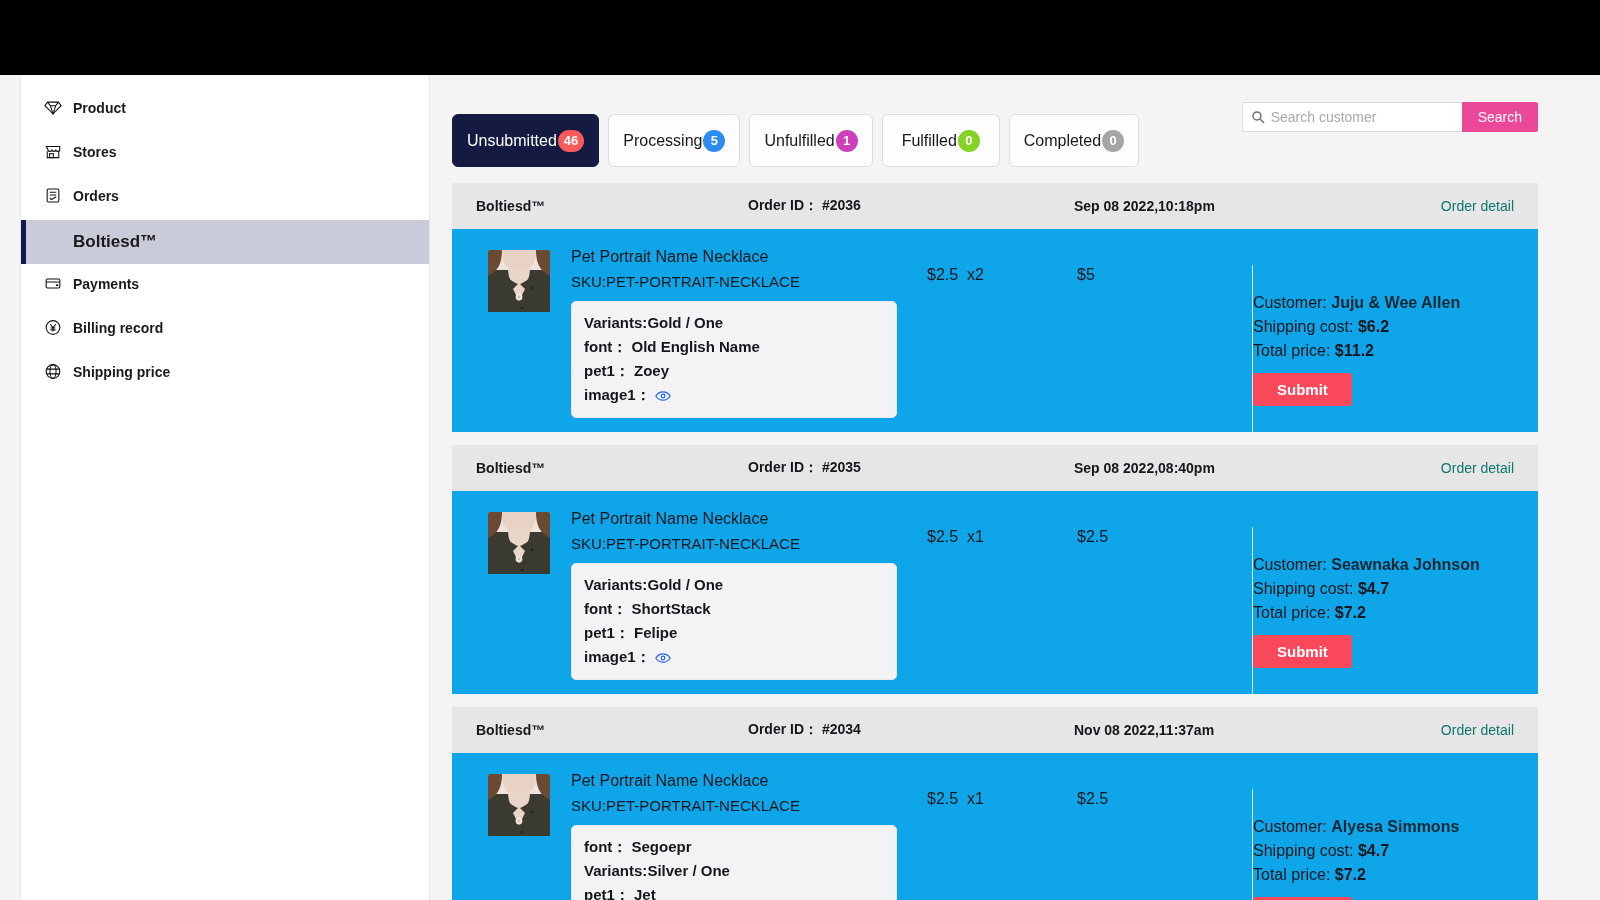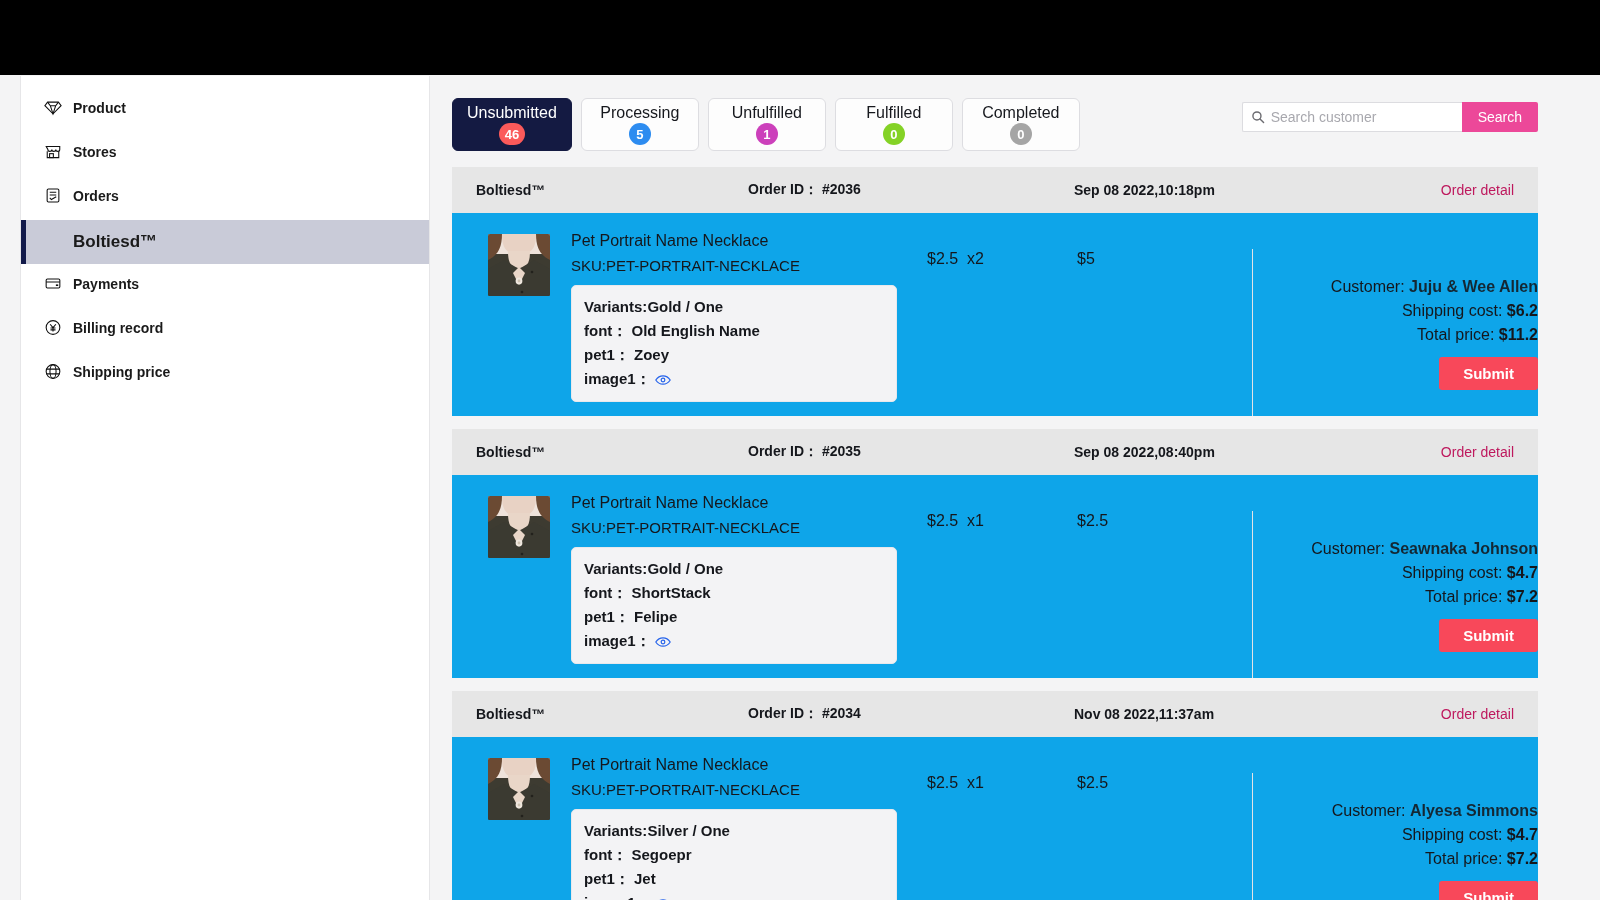--- a/index.html
+++ b/index.html
@@ -57,22 +57,22 @@
     flex: 1; height: 100%; padding: 22px 62px 0 22px;
     overflow: hidden;
   }
 
   
   .tabsrow { display: flex; align-items: flex-start; position: relative; }
   .tabs { display: flex; gap: 9px; }
   .tab {
     min-width: 118px; height: 53px;
     border: 1px solid #dddde1; border-radius: 6px; background: #fdfdfd;
-    display: flex; flex-direction: column; align-items: center; justify-content: center;
-    gap: 1px; cursor: pointer; padding: 0 14px;
+    display: flex; flex-direction: row; align-items: center; justify-content: center;
+    gap: 1px; cursor: pointer; padding: 0 14px; margin-top: 16px;
   }
   .tab .tlabel { font-size: 16px; color: #16181d; line-height: 18px; }
   .tab.active { background: #141a42; border-color: #141a42; }
   .tab.active .tlabel { color: #ffffff; }
   .badge {
     min-width: 22px; height: 22px; border-radius: 11px; padding: 0 6px;
     display: flex; align-items: center; justify-content: center;
     font-size: 13px; font-weight: bold; color: #fff; line-height: 1;
   }
 
@@ -100,21 +100,21 @@
 
   
   .orders { margin-top: 16px; background: #fff; }
   .order-head {
     height: 46px; background: #e6e6e6; display: flex; align-items: center;
     position: relative; font-size: 14px; color: #15171c;
   }
   .oh-store { position: absolute; left: 24px; font-weight: bold; }
   .oh-id { position: absolute; left: 296px; font-weight: bold; }
   .oh-date { position: absolute; left: 622px; font-weight: bold; }
-  .oh-link { position: absolute; right: 24px; color: #be185d; cursor: pointer; font-size: 14px; }
+  .oh-link { position: absolute; right: 24px; color: #0f766e; cursor: pointer; font-size: 14px; }
 
   .order-body { display: flex; background: #0ea5e9; }
   .ob-left { flex: 1; display: flex; padding: 16px 0 14px 36px; }
   .thumb {
     width: 62px; height: 62px; flex: none; border-radius: 2px; overflow: hidden;
     background: #3b3a31; position: relative; margin-top: 5px;
   }
   .prod { margin-left: 21px; flex: 1; }
   .prod .pname { font-size: 16px; color: #15171c; line-height: 23px; }
   .prod .psku { font-size: 15px; color: #15171c; line-height: 23px; margin-top: 2px; }
@@ -124,21 +124,21 @@
     padding: 9px 12px 10px 12px;
   }
   .variants div { font-size: 15px; color: #15171c; line-height: 24px; font-weight: bold; }
   .eye { display: inline-flex; vertical-align: -2px; margin-left: 4px; color: #2563eb; cursor: pointer; }
 
   .ob-price { width: 150px; padding-top: 21px; font-size: 16px; color: #15171c; }
   .ob-total { width: 175px; padding-top: 21px; font-size: 16px; color: #15171c; }
 
   .ob-right {
     width: 286px; flex: none; border-left: 1px solid #e3e3e6;
-    display: flex; flex-direction: column; align-items: flex-end; justify-content: center;
+    display: flex; flex-direction: column; align-items: flex-start; justify-content: center;
     padding: 10px 0;
     margin-top: 36px;
   }
   .ob-right .line { font-size: 16px; color: #15171c; line-height: 24px; white-space: nowrap; }
   .ob-right .line b { font-weight: bold; }
   .cust-name { filter: blur(0.7px); opacity: .88; font-weight: bold; }
   .submit {
     margin-top: 10px; background: #f8485a; color: #fff; border: none;
     padding: 8px 24px; font-size: 15px; font-weight: bold; border-radius: 3px;
     cursor: pointer; font-family: "Liberation Sans", sans-serif;
@@ -387,22 +387,22 @@
                     <path d="M31 33l-6 6 6 12 6-12z" fill="#e9d6c8"></path>
                     <circle cx="31" cy="47" r="3.4" fill="#efe7de"></circle>
                     <circle cx="31" cy="47" r="1.4" fill="#cfc3b3"></circle>
                     <circle cx="44" cy="38" r="1.3" fill="#22211c"></circle>
                     <circle cx="34" cy="58" r="1.3" fill="#22211c"></circle>
                   </svg></div>
                 <div class="prod">
                   <div class="pname">Pet Portrait Name Necklace</div>
                   <div class="psku"><span>SKU:</span><span>PET-PORTRAIT-NECKLACE</span></div>
                   <div class="variants">
+                    <div><span>font：</span>&nbsp;<span>Segoepr</span></div>
                     <div><span>Variants:</span><span>Silver / One</span></div>
-                    <div><span>font：</span>&nbsp;<span>Segoepr</span></div>
                     <div><span>pet1：</span>&nbsp;<span>Jet</span></div>
                     <div><span>image1：</span><span class="eye">
                         <svg viewBox="0 0 20 14" width="16" height="12" fill="none" stroke="currentColor" stroke-width="1.5">
                           <path d="M1 7s3.4-5.2 9-5.2S19 7 19 7s-3.4 5.2-9 5.2S1 7 1 7z"></path>
                           <circle cx="10" cy="7" r="2.3"></circle>
                         </svg>
                       </span></div>
                   </div>
                 </div>
                 <div class="ob-price"><span>$2.5</span>&nbsp;&nbsp;<span>x1</span></div>

